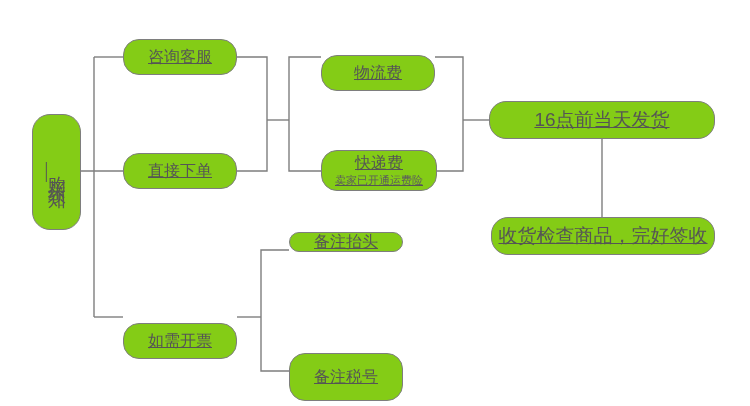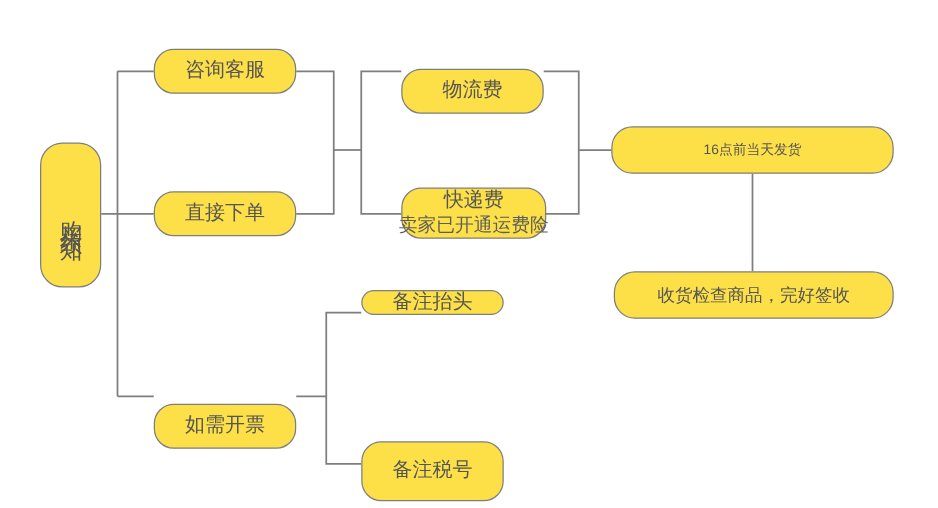--- a/index.html
+++ b/index.html
@@ -7,54 +7,55 @@
     position:relative;
     width:750px;height:406px;
     background:#ffffff;
     font-family:"Liberation Sans","DejaVu Sans",sans-serif;
     overflow:hidden;
   }
   .wires{position:absolute;left:0;top:0;width:750px;height:406px;}
   .node{
     position:absolute;
     box-sizing:border-box;
-    background:#fde047;
+    background:#84cc16;
     border:1.4px solid #7e7e7e;
     border-radius:16px;
     display:flex;
     flex-direction:column;
     align-items:center;
     justify-content:center;
     color:#555555;
     text-align:center;
     line-height:1.15;
+    text-decoration:underline;
   }
   .node .main{font-size:16px;}
-  .node .sub{font-size:15px;color:#5d5d5d;margin-top:1px;white-space:nowrap;}
+  .node .sub{font-size:11px;color:#5d5d5d;margin-top:1px;white-space:nowrap;}
   
   .n-root{left:32px;top:114px;width:49px;height:116px;border-radius:18px;}
   .n-root .vtext{
     writing-mode:vertical-lr;
     text-orientation:upright;
     font-size:18px;
     letter-spacing:5px;
   }
   
   .n-consult{left:123px;top:39px;width:114px;height:36px;}
   .n-order{left:123px;top:153px;width:114px;height:36px;}
   .n-invoice{left:123px;top:299px;width:114px;height:36px;margin-top:24px;}
   
   .n-logistics{left:321px;top:39px;width:114px;height:36px;margin-top:16px;}
   .n-express{left:321px;top:150px;width:116px;height:41px;}
   
   .n-ship{left:489px;top:101px;width:226px;height:38px;border-radius:17px;}
-  .n-ship .main{font-size:11px;}
+  .n-ship .main{font-size:19px;}
   .n-ship .sub{font-size:12px;}
   .n-receive{left:491px;top:217px;width:224px;height:38px;border-radius:17px;}
-  .n-receive .main{font-size:14px;}
+  .n-receive .main{font-size:19px;}
   
   .n-note-title{left:289px;top:232px;width:114px;height:20px;}
   .n-note-tax{left:289px;top:353px;width:114px;height:48px;}
 </style>
 </head>
 <body>
 
 <div class="stage">
 
   <svg class="wires" viewBox="0 0 750 406" xmlns="http://www.w3.org/2000/svg">

